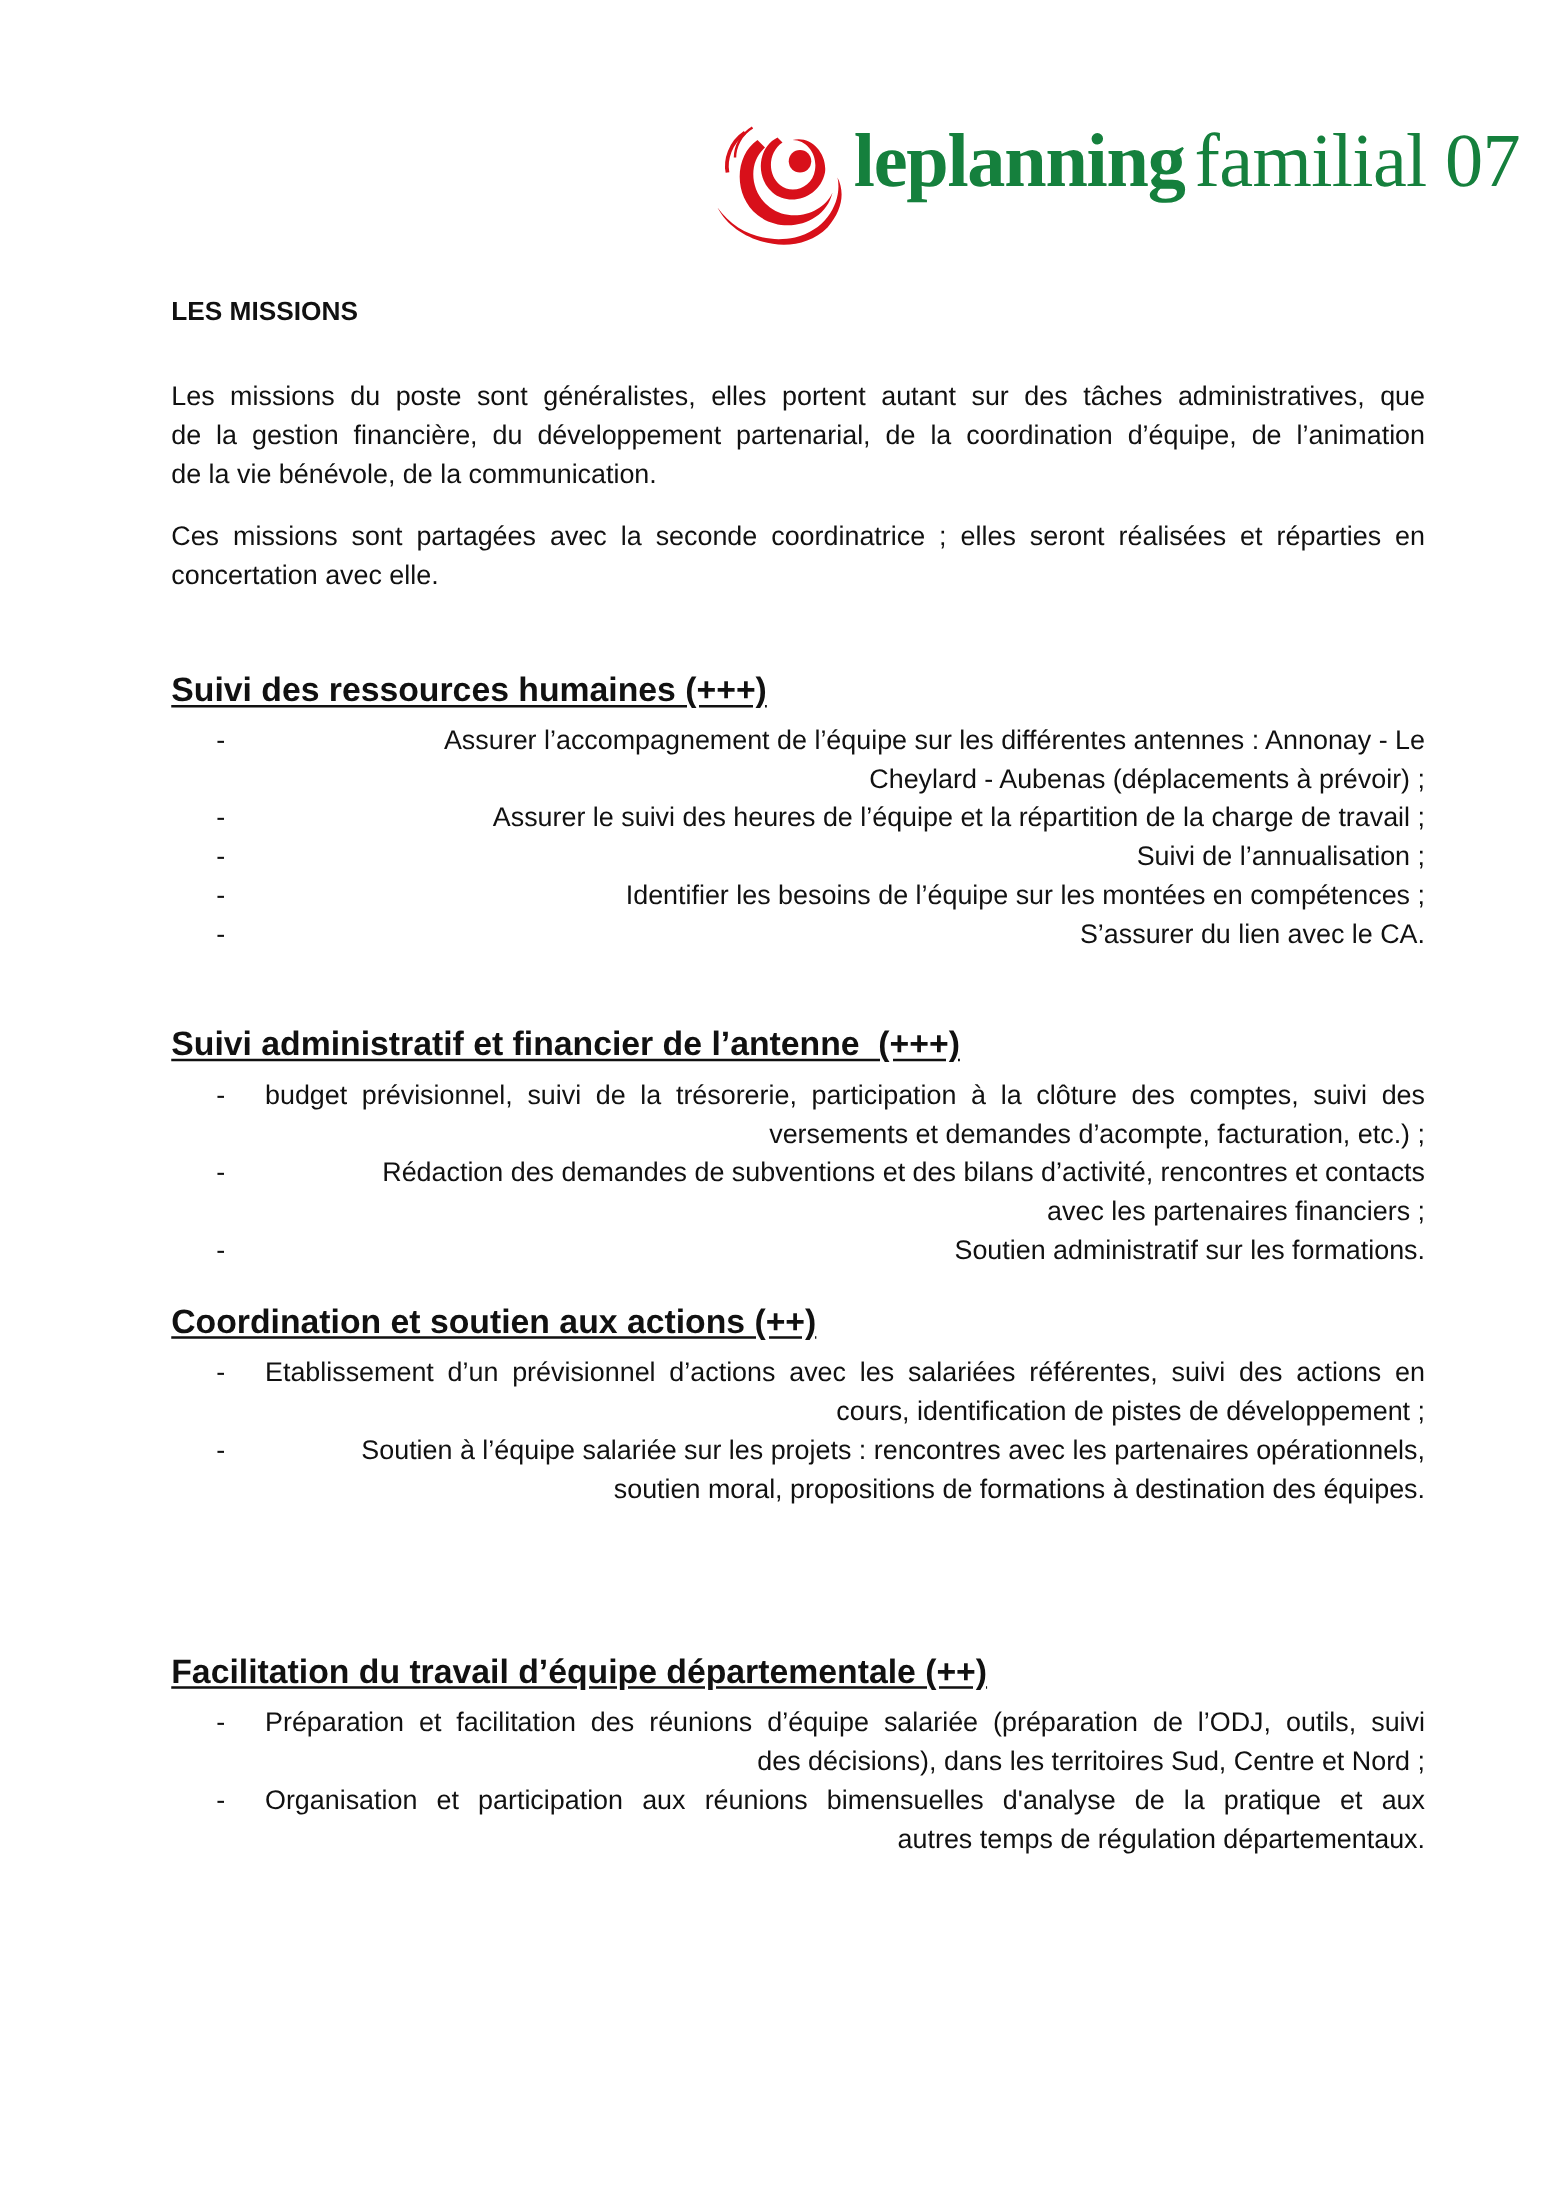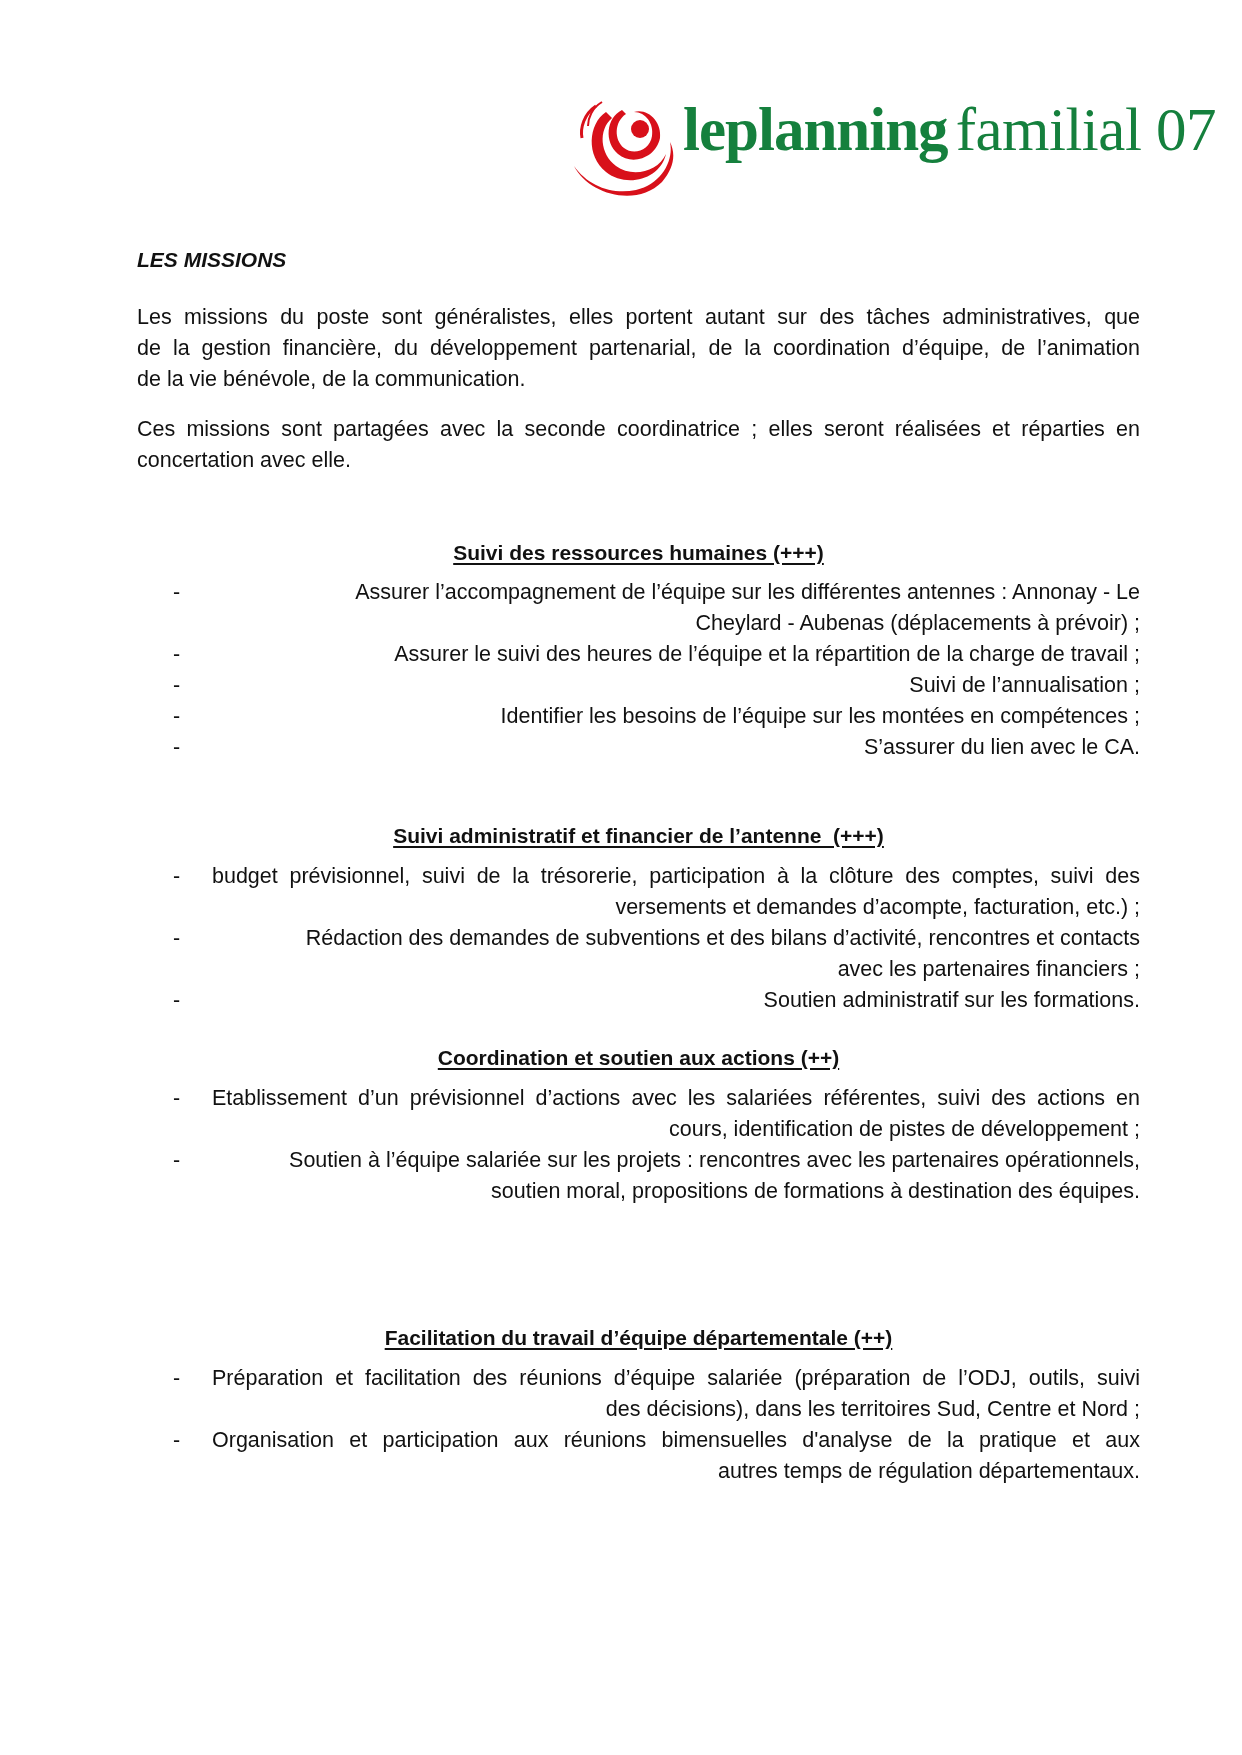--- a/index.html
+++ b/index.html
@@ -9,22 +9,22 @@
   .logo svg { position:absolute; left:0; top:0; }
   .logo-text { position:absolute; left:117px; top:6px; font-family:"Liberation Serif", "DejaVu Serif", serif;
                color:#15803d; font-size:61px; line-height:52px; white-space:nowrap; letter-spacing:-0.5px; }
   .logo-text .bold { font-weight:bold; letter-spacing:-1px; }
   .logo-text .reg { font-weight:normal; margin-left:8px; }
   .abs { position:absolute; left:137px; width:1003px; }
   .title { font-weight:bold; font-size:21px; line-height:31px; }
   .para { font-size:21.5px; line-height:31px; text-align:justify; }
   .para .ln { display:block; white-space:nowrap; }
   .para .ln.j { text-align:justify; text-align-last:justify; white-space:normal; }
-  .heading { font-weight:bold; font-size:21px; line-height:31px; text-decoration:underline;
-             text-underline-offset:3px;text-align:center; }
+  .heading { font-weight:bold; font-size:27px; line-height:31px; text-decoration:underline;
+             text-underline-offset:3px; }
   ul.bullets { list-style:none; margin:0; padding:0; }
   ul.bullets li { position:relative; padding-left:75px; font-size:21.5px; line-height:31px; }
   ul.bullets li .dash { position:absolute; left:36px; top:0; }
   ul.bullets li .ln { display:block; white-space:nowrap;text-align:right; }
   ul.bullets li .ln.j { text-align:justify; text-align-last:justify; white-space:normal; width:928px; }
 </style>
 </head>
 <body>
 
 <div class="logo">
@@ -37,21 +37,21 @@
     <path d="M56 12 C 40 20, 38 44, 52 56 C 66 68, 90 60, 94 40 C 96 24, 82 10, 68 14 C 80 14, 88 26, 86 38 C 84 52, 68 58, 58 50 C 48 42, 48 24, 60 16 Z" fill="#d8101a"></path>
 
     <circle cx="74" cy="31" r="9" fill="#d8101a"></circle>
 
     <path d="M30 8 C 18 16, 14 30, 16 40" stroke="#d8101a" stroke-width="3" fill="none"></path>
     <path d="M36 4 C 26 10, 22 20, 22 28" stroke="#d8101a" stroke-width="2" fill="none"></path>
   </svg>
   <div class="logo-text"><span class="bold">leplanning</span><span class="reg">familial 07</span></div>
 </div>
 
-<div class="abs title" style="top:244px;font-style:italic;">LES MISSIONS</div>
+<div class="abs title" style="top:234px;">LES MISSIONS</div>
 
 <div class="abs para" style="top:302px;">
   <span class="ln j">Les missions du poste sont généralistes, elles portent autant sur des tâches administratives, que</span>
   <span class="ln j">de la gestion financière, du développement partenarial, de la coordination d’équipe, de l’animation</span>
   <span class="ln">de la vie bénévole, de la communication.</span>
 </div>
 
 <div class="abs para" style="top:414px;">
   <span class="ln j">Ces missions sont partagées avec la seconde coordinatrice ; elles seront réalisées et réparties en</span>
   <span class="ln">concertation avec elle.</span>

